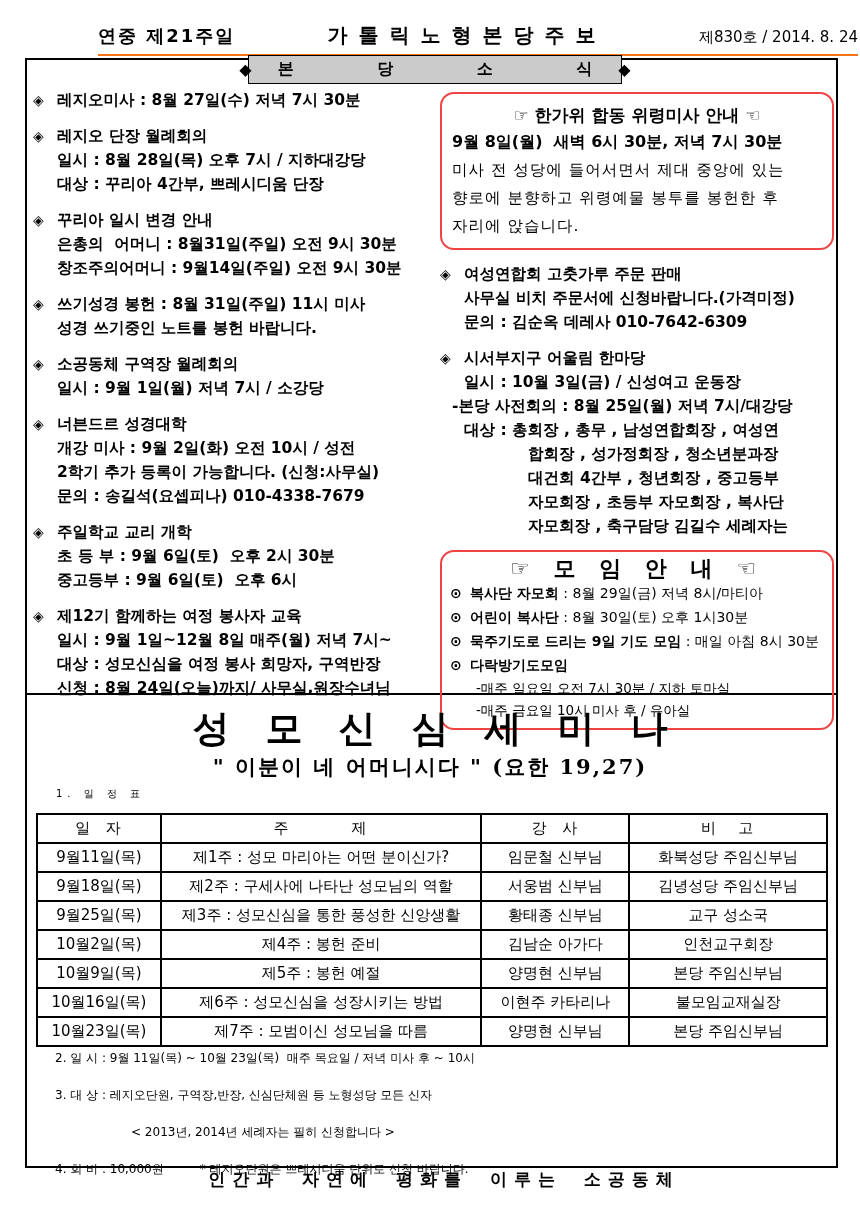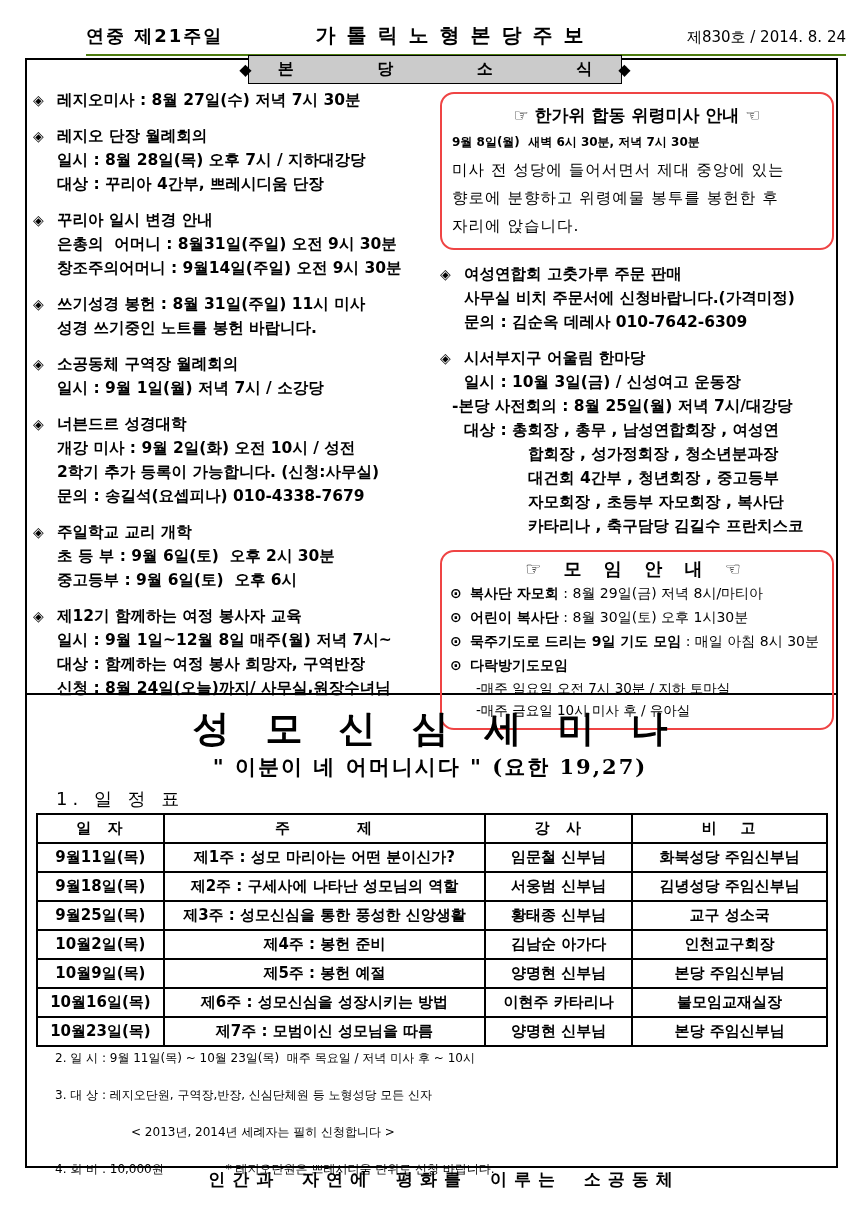--- a/index.html
+++ b/index.html
@@ -1,21 +1,21 @@
 <!DOCTYPE html>
 <html><head>
 <meta charset="utf-8">
 <style>
   html,body{margin:0;padding:0;background:#fff;}
   body{width:860px;height:1214px;position:relative;color:#000;
        font-family:"DejaVu Sans","Liberation Sans",sans-serif;}
   
-  .hdr{position:absolute;left:86px;top:22px;width:760px;display:flex;
+  .hdr{position:absolute;left:98px;top:22px;width:760px;display:flex;
        justify-content:space-between;align-items:baseline;
-       border-bottom:2px solid #4d7c0f;padding-bottom:5px;}
+       border-bottom:2px solid #f97316;padding-bottom:5px;}
   .hdr .season{font-size:18px;font-weight:bold;letter-spacing:2px;}
   .hdr .title{font-size:20px;font-weight:bold;letter-spacing:11px;white-space:nowrap;}
   .hdr .issue{font-size:15px;font-weight:normal;white-space:nowrap;}
   
   .frame{position:absolute;left:25px;top:58px;width:809px;height:1106px;border:2px solid #000;}
   .divider{position:absolute;left:25px;top:693px;width:813px;height:0;border-top:2px solid #000;}
   
   .banner{position:absolute;left:248px;top:55px;width:372px;height:27px;background:#cbcbcb;
           border:1px solid #000;display:flex;align-items:center;justify-content:center;
           gap:26px;font-size:16px;font-weight:bold;z-index:3;}
@@ -25,45 +25,45 @@
   .colR{position:absolute;left:440px;top:92px;width:394px;}
   .item{margin-bottom:12px;font-weight:bold;font-size:15.5px;line-height:24px;}
   .item .t{display:flex;white-space:pre;}
   .item .blt{width:24px;flex:none;font-size:14px;}
   .item .l{padding-left:24px;white-space:pre;}
   .item .l-neg{padding-left:12px;white-space:pre;}
   .item .l-deep{padding-left:88px;white-space:pre;}
   
   .rbox{border:2px solid #ef4444;border-radius:14px;padding:8px 10px;margin-bottom:12px;}
   .rbox .rtitle{text-align:center;font-weight:bold;font-size:17px;line-height:26px;white-space:nowrap;}
-  .memorial .sched{font-weight:bold;font-size:12px;line-height:28px;white-space:pre;}
+  .memorial .sched{font-weight:bold;font-size:16px;line-height:28px;white-space:pre;}
   .memorial .body-line{font-size:15.5px;line-height:28px;letter-spacing:1px;white-space:pre;}
   .meeting{padding:5px 8px 7px;}
-  .meeting .rtitle{font-size:18px;letter-spacing:8px;line-height:24px;}
+  .meeting .rtitle{font-size:22px;letter-spacing:8px;line-height:24px;}
   .meeting .entry{display:flex;line-height:24px;font-size:14px;white-space:pre;}
   .meeting .entry .blt{width:20px;flex:none;font-weight:bold;}
   .meeting .entry .lab{font-weight:bold;}
   .meeting .subline{padding-left:26px;font-size:13.5px;line-height:22px;white-space:pre;}
   
   .sem-title{position:absolute;left:0;top:704px;width:860px;text-align:center;
              font-family:"DejaVu Serif","Liberation Serif",serif;font-weight:bold;
              font-size:37px;letter-spacing:36px;white-space:nowrap;text-indent:36px;}
   .sem-sub{position:absolute;left:0;top:753px;width:860px;text-align:center;
            font-family:"DejaVu Serif","Liberation Serif",serif;font-weight:bold;
            font-size:21px;letter-spacing:2px;}
-  .sem-label{position:absolute;left:56px;top:787px;font-size:18px;letter-spacing:5px;}
+  .sem-label{position:absolute;left:56px;top:787px;font-size:10px;letter-spacing:5px;}
   table.sched{position:absolute;left:36px;top:813px;width:792px;border-collapse:collapse;}
-  table.sched td,table.sched th{border:2px solid #000;text-align:center;font-weight:bold;
+  table.sched td,table.sched th{border:2px solid #000;text-align:center;font-weight:normal;
            font-size:15px;height:27px;padding:0 10px;white-space:nowrap;}
   table.sched th{letter-spacing:2px;white-space:pre;}
   .c-date{width:112px;}.c-topic{width:328px;}.c-speaker{width:150px;}.c-note{width:228px;}
   .notes{position:absolute;left:55px;top:1040px;width:780px;font-size:12px;line-height:37px;}
   .notes .n{white-space:pre;}
   .notes .n-indent{padding-left:76px;white-space:pre;}
-  .notes .n4{display:flex;gap:62px;white-space:pre;}
+  .notes .n4{display:flex;gap:36px;white-space:pre;}
   
   .footer{position:absolute;left:14px;top:1168px;width:860px;text-align:center;font-weight:bold;
           font-size:17px;letter-spacing:7px;word-spacing:9px;white-space:pre;}
 </style>
 </head>
 <body>
 
 <div class="hdr">
   <span class="season">연중 제21주일</span>
   <span class="title">가톨릭노형본당주보</span>
@@ -108,21 +108,21 @@
     <div class="l">문의 : 송길석(요셉피나) 010-4338-7679</div>
   </div>
   <div class="item">
     <div class="t"><span class="blt">◈</span><span>주일학교 교리 개학</span></div>
     <div class="l">초 등 부 : 9월 6일(토)  오후 2시 30분</div>
     <div class="l">중고등부 : 9월 6일(토)  오후 6시</div>
   </div>
   <div class="item">
     <div class="t"><span class="blt">◈</span><span>제12기 함께하는 여정 봉사자 교육</span></div>
     <div class="l">일시 : 9월 1일~12월 8일 매주(월) 저녁 7시~</div>
-    <div class="l">대상 : 함께하는 여정 봉사 희망자, 구역반장</div>
+    <div class="l">대상 : 성모신심을 여정 봉사 희망자, 구역반장</div>
     <div class="l">신청 : 8월 24일(오늘)까지/ 사무실,원장수녀님</div>
   </div>
 </div>
 
 <div class="colR">
   <div class="rbox memorial">
     <div class="rtitle">
       <span>☞</span>
       <span>한가위 합동 위령미사 안내</span>
       <span>☜</span>
@@ -140,21 +140,21 @@
   </div>
 
   <div class="item">
     <div class="t"><span class="blt">◈</span><span>시서부지구 어울림 한마당</span></div>
     <div class="l">일시 : 10월 3일(금) / 신성여고 운동장</div>
     <div class="l-neg">-본당 사전회의 : 8월 25일(월) 저녁 7시/대강당</div>
     <div class="l">대상 : 총회장 , 총무 , 남성연합회장 , 여성연</div>
     <div class="l-deep">합회장 , 성가정회장 , 청소년분과장</div>
     <div class="l-deep">대건회 4간부 , 청년회장 , 중고등부</div>
     <div class="l-deep">자모회장 , 초등부 자모회장 , 복사단</div>
-    <div class="l-deep">카타리나 , 축구담당 김길수 프란치스코</div>
+    <div class="l-deep">자모회장 , 축구담당 김길수 세례자는</div>
   </div>
 
   <div class="rbox meeting">
     <div class="rtitle">
       <span>☞</span>
       <span>모 임 안 내</span>
       <span>☜</span>
     </div>
     <div class="entry">
       <span class="blt">⊙</span>

